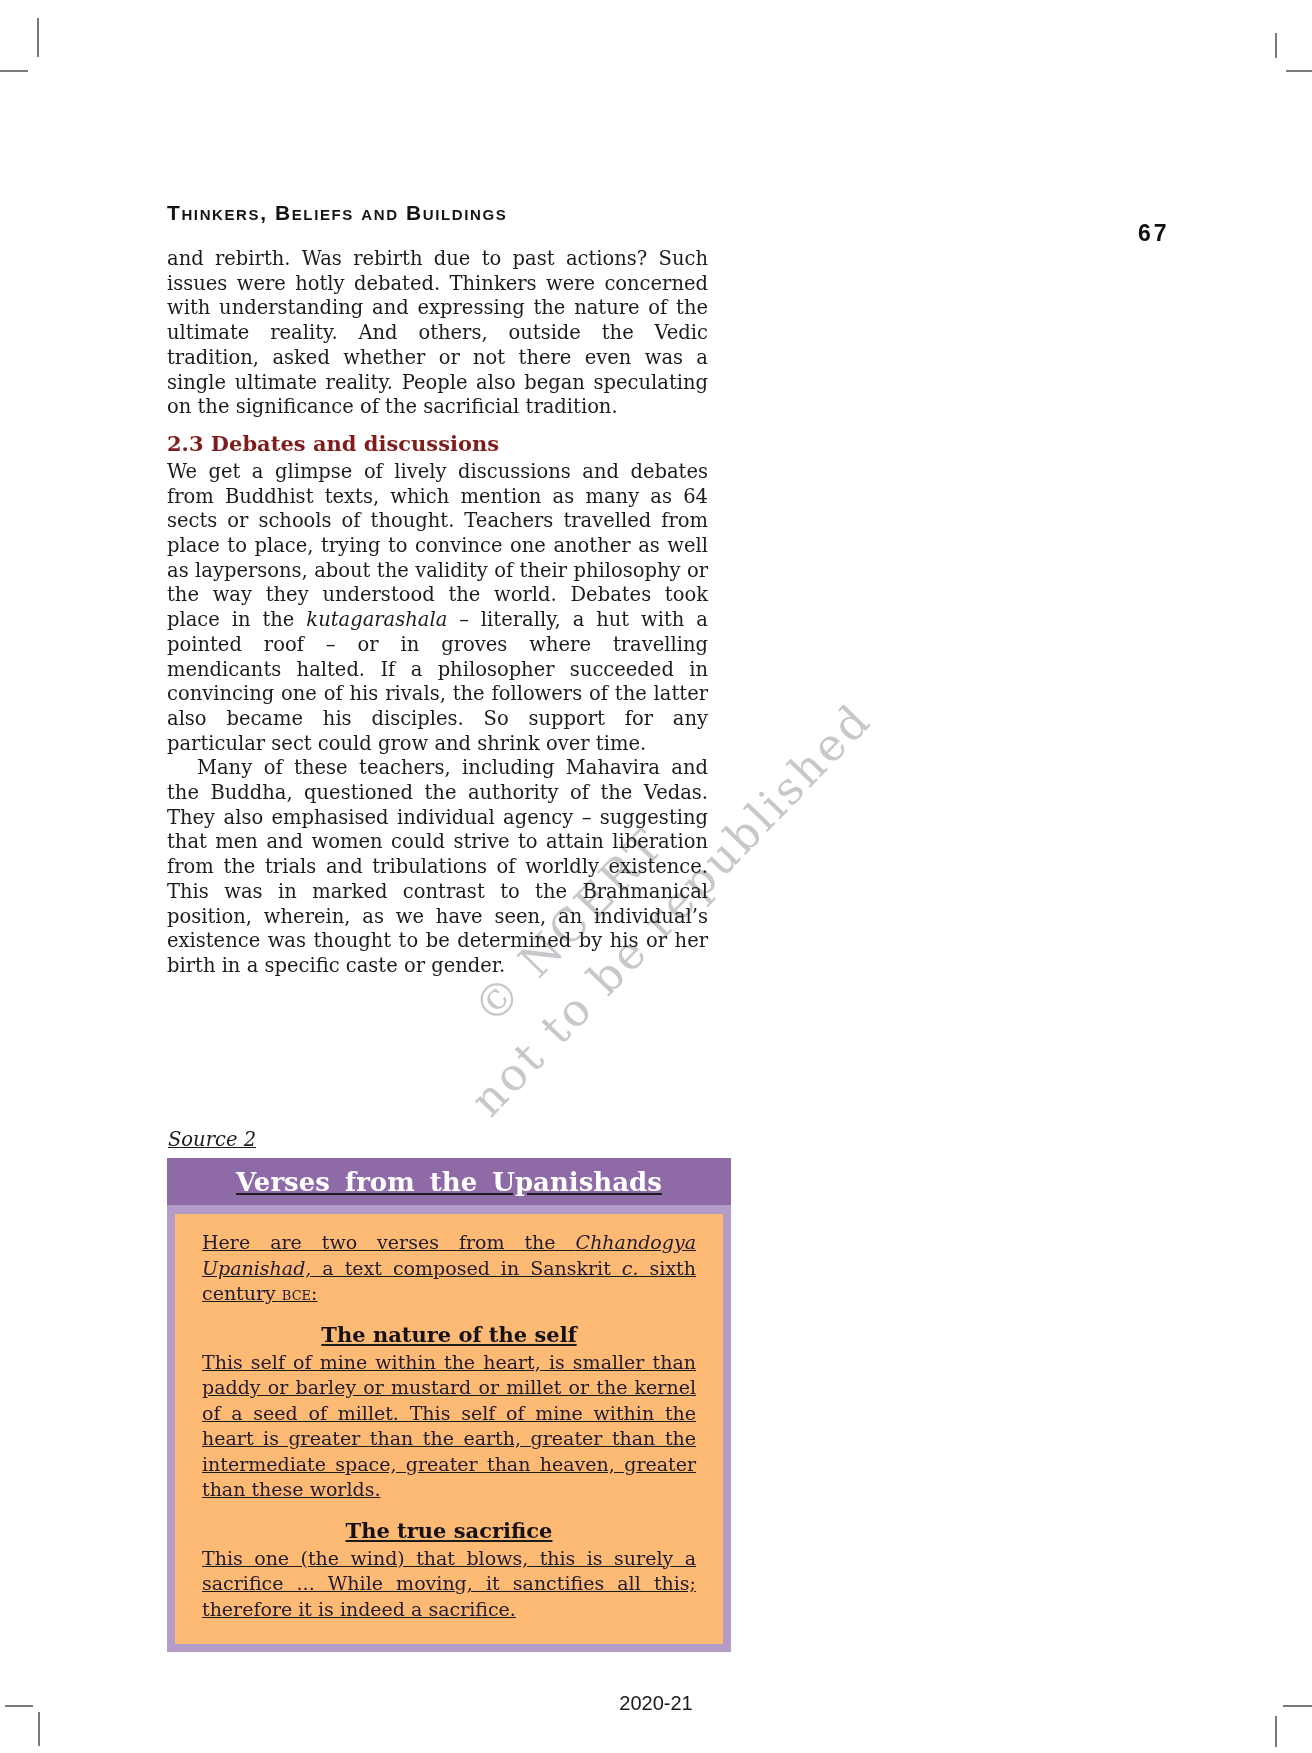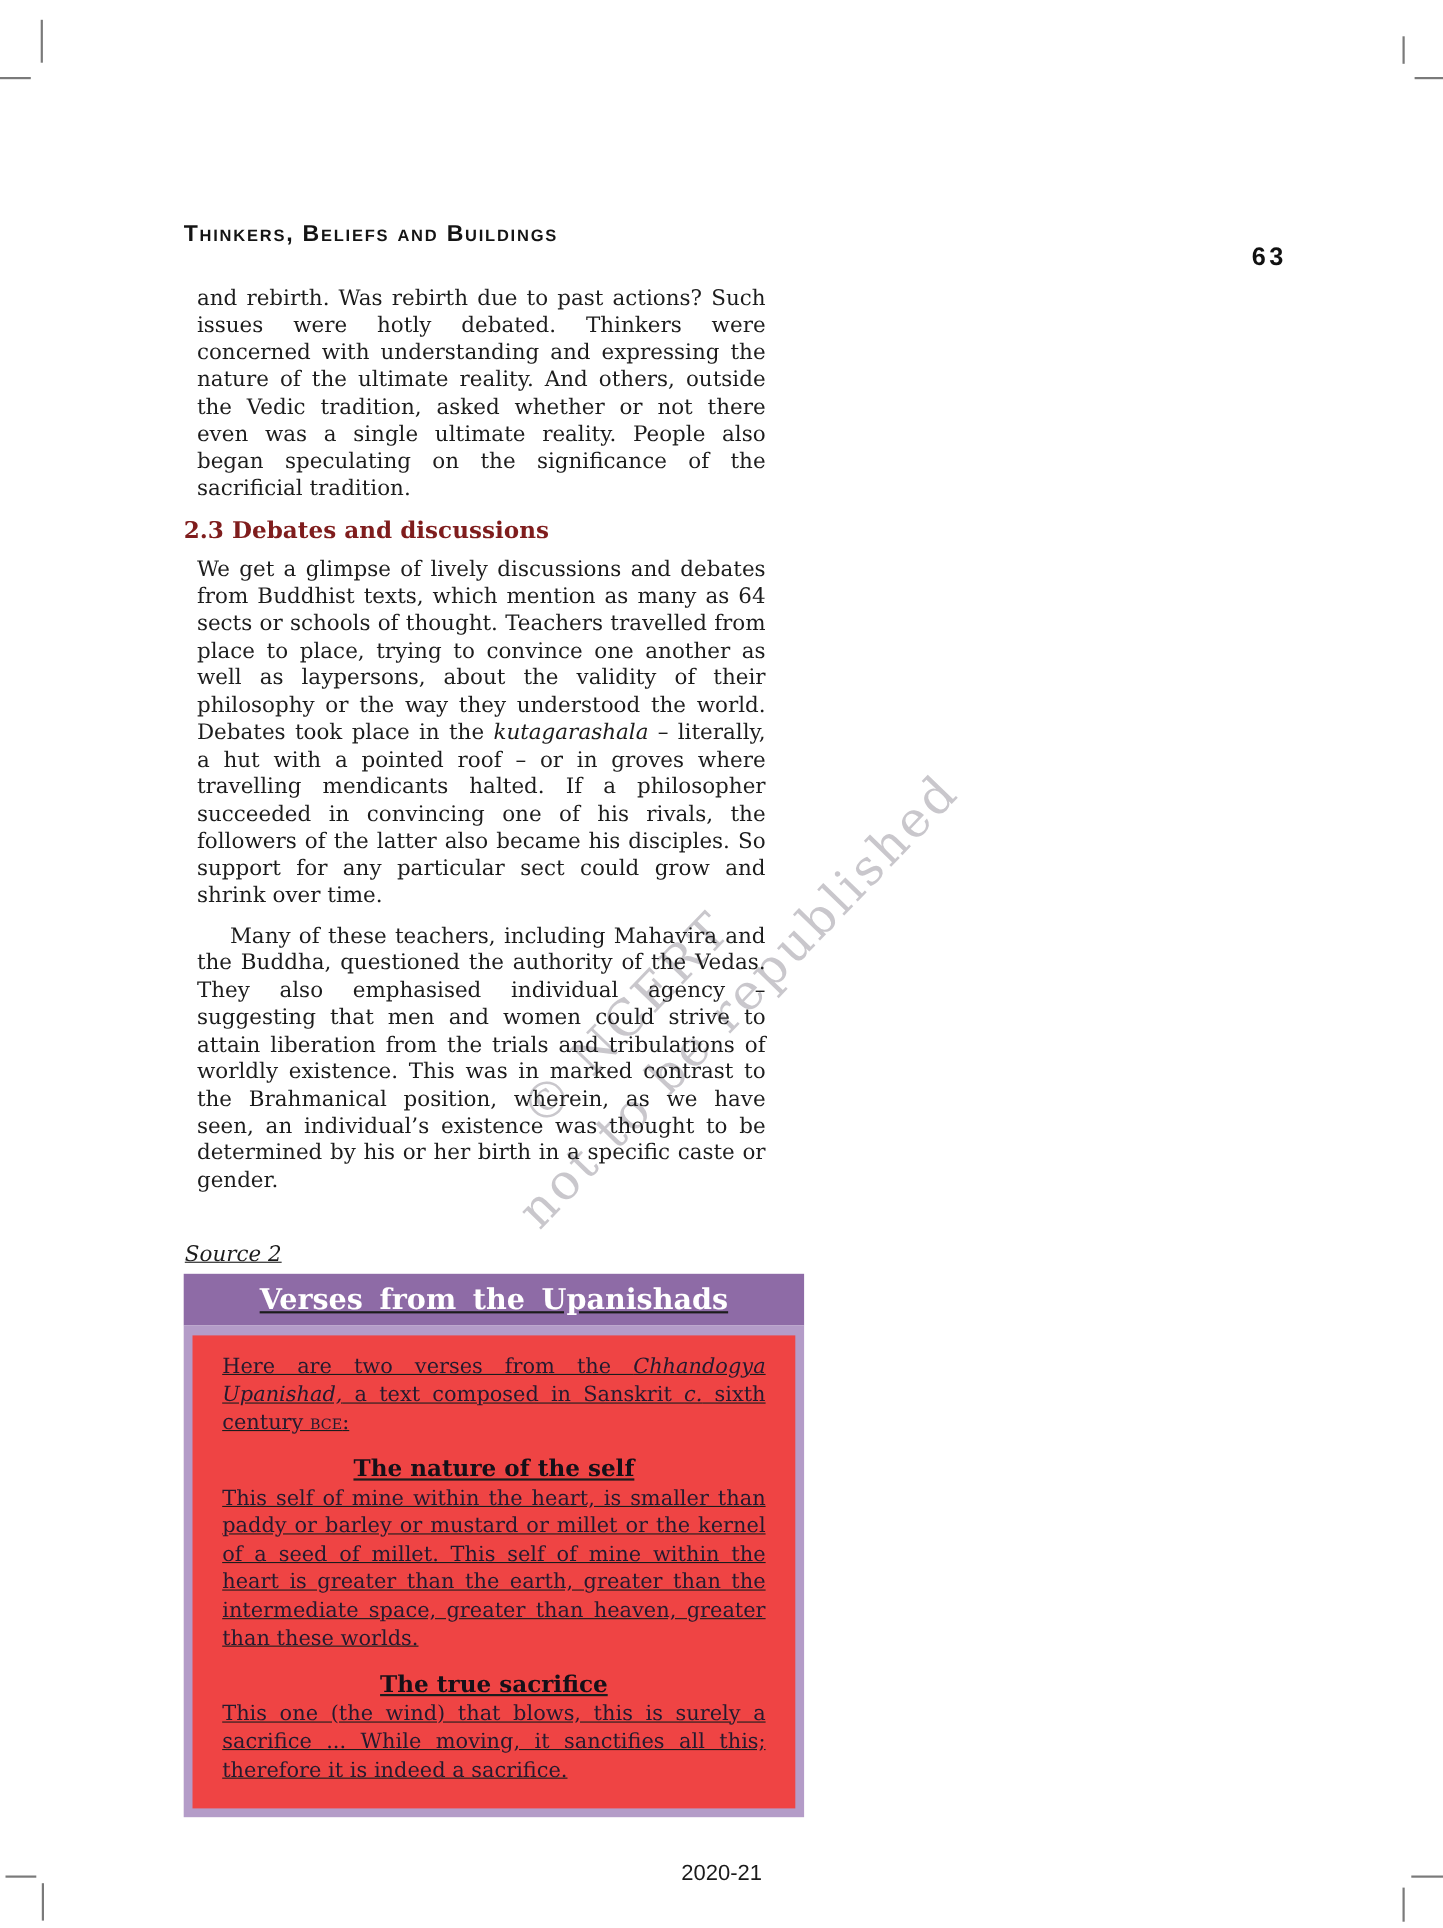--- a/index.html
+++ b/index.html
@@ -14,21 +14,21 @@
     font-family:"Liberation Sans", sans-serif;font-weight:bold;
     font-variant:small-caps;font-size:21px;letter-spacing:1.6px;color:#141414;
   }
   .page-number{
     position:absolute;left:1138px;top:220px;
     font-family:"Liberation Sans", sans-serif;font-weight:bold;
     font-size:23px;letter-spacing:3px;color:#111;
   }
   
   .article{position:absolute;left:167px;top:247px;width:541px;}
-  .article p{margin:12px;text-align:justify;font-size:19.5px;line-height:24.7px;}
+  .article p{margin:0;text-align:justify;font-size:19.5px;line-height:24.7px;}
   .article p.indent{text-indent:30px;}
   .article h2{
     margin:11px 0 4px 0;font-size:21px;line-height:25px;font-weight:bold;color:#7f1d1d;
   }
   
   .watermark{
     position:absolute;left:378px;top:838px;width:520px;
     transform:rotate(-46deg);transform-origin:50% 50%;
     font-family:"DejaVu Serif", serif;color:rgba(148,144,153,0.50);
     font-size:45px;letter-spacing:3px;line-height:62px;white-space:nowrap;
@@ -40,21 +40,21 @@
   .source{position:absolute;left:167px;top:1128px;width:688px;text-decoration:underline;}
   .source-label{font-style:italic;font-size:19.5px;margin:0 0 7px 1px;color:#1c1c1c;}
   .source-box{width:564px;border-radius:19px;}
   .src-band{
     background:#8e6ba6;color:#ffffff;text-align:center;
     font-weight:bold;font-size:26px;line-height:28px;word-spacing:6px;
     padding:10px 0 9px 0;
   }
   .src-body{background:#b49cc8;padding:9px 8px 8px 8px;}
   .src-panel{
-    background:#ef4444;color:#241a2e;padding:16px 27px 22px 27px;
+    background:#fdba74;color:#241a2e;padding:16px 27px 22px 27px;
   }
   .src-panel p{margin:0;text-align:justify;font-size:19px;line-height:25.5px;}
   .src-panel h3{
     margin:15px 0 3px 0;text-align:center;font-size:21px;line-height:25px;
     font-weight:bold;color:#161018;
   }
   .sc{font-variant:small-caps;}
   
   .footer{
     position:absolute;left:0;top:1692px;width:1312px;text-align:center;
@@ -69,21 +69,21 @@
   <div class="crop" style="left:37px;top:18px;width:2px;height:39px;"></div>
   <div class="crop" style="left:0;top:70px;width:28px;height:2px;"></div>
   <div class="crop" style="left:1275px;top:33px;width:2px;height:25px;"></div>
   <div class="crop" style="left:1286px;top:70px;width:26px;height:2px;"></div>
   <div class="crop" style="left:5px;top:1705px;width:28px;height:2px;"></div>
   <div class="crop" style="left:38px;top:1712px;width:2px;height:34px;"></div>
   <div class="crop" style="left:1283px;top:1705px;width:29px;height:2px;"></div>
   <div class="crop" style="left:1275px;top:1716px;width:2px;height:31px;"></div>
 
   <div class="running-header">Thinkers, Beliefs and Buildings</div>
-  <div class="page-number">63</div>
+  <div class="page-number">67</div>
 
   <div class="watermark">
     <div class="wm1">© NCERT</div>
     <div class="wm2">not to be republished</div>
   </div>
 
   <main class="article">
     <p>and rebirth.  Was rebirth due to past actions?  Such issues were hotly debated. Thinkers were concerned with understanding and expressing the nature of the ultimate reality. And others, outside the Vedic tradition, asked whether or not there even was a single ultimate reality. People also began speculating on the significance of the sacrificial tradition.</p>
     <h2>2.3 Debates and discussions</h2>
     <p>We get a glimpse of lively discussions and debates from Buddhist texts, which mention as many as 64 sects or schools of thought. Teachers travelled from place to place, trying to convince one another as well as laypersons, about the validity of their philosophy or the way they understood the world. Debates took place in the <i>kutagarashala</i> – literally, a hut with a pointed roof – or in groves where travelling mendicants halted. If a philosopher succeeded in convincing one of his rivals, the followers of the latter also became his disciples. So support for any particular sect could grow and shrink over time.</p>

